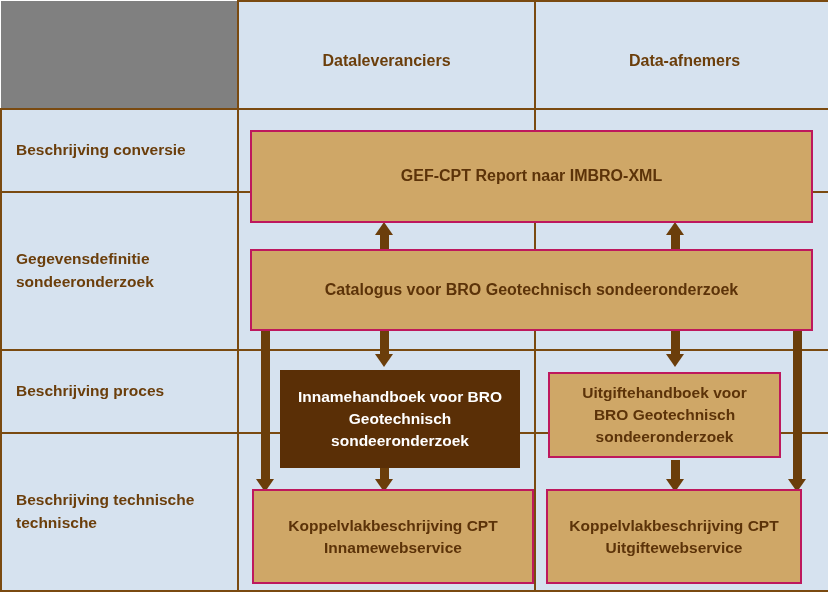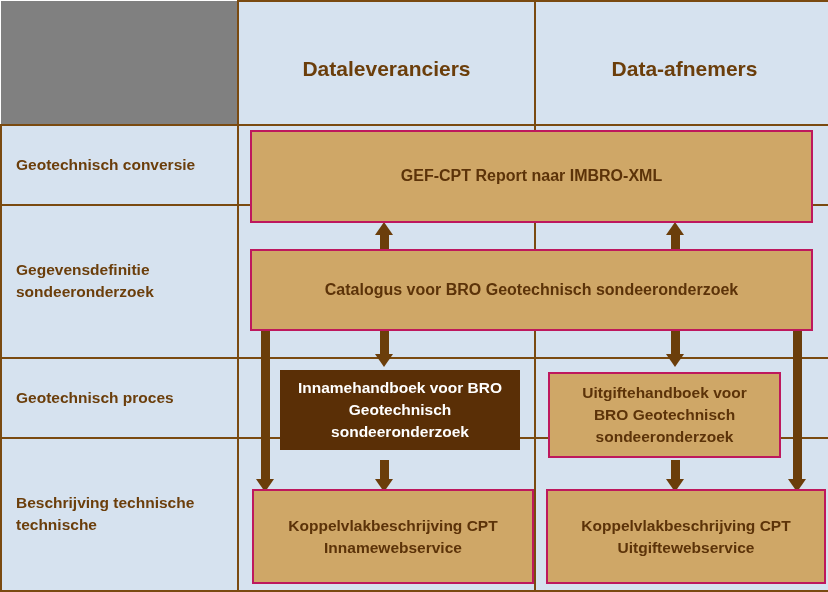--- a/index.html
+++ b/index.html
@@ -45,21 +45,21 @@
   }
   .cell-head {
     background: #d6e2ef;
     text-align: center;
     vertical-align: top;
   }
   .cell-head .htxt {
     display: block;
     padding-top: 12px;
     color: #6b3e0b;
-    font-size: 21px;
+    font-size: 16px;
     font-weight: bold;
   }
   .cell-label {
     background: #d6e2ef;
     padding-left: 14px !important;
     padding-right: 8px !important;
     color: #6b3e0b;
     font-size: 15.5px;
     font-weight: bold;
     line-height: 1.45;
@@ -124,33 +124,33 @@
       <td class="cell-corner col-label"></td>
       <td class="cell-head col-mid">
         <span class="htxt">Dataleveranciers</span>
       </td>
       <td class="cell-head col-right">
         <span class="htxt">Data-afnemers</span>
       </td>
     </tr>
 
     <tr>
-      <td class="cell-label">Geotechnisch conversie</td>
+      <td class="cell-label">Beschrijving conversie</td>
       <td class="cell-body"></td>
       <td class="cell-body"></td>
     </tr>
 
     <tr>
       <td class="cell-label">Gegevensdefinitie sondeeronderzoek</td>
       <td class="cell-body"></td>
       <td class="cell-body"></td>
     </tr>
 
     <tr>
-      <td class="cell-label">Geotechnisch proces</td>
+      <td class="cell-label">Beschrijving proces</td>
       <td class="cell-body"></td>
       <td class="cell-body"></td>
     </tr>
 
     <tr>
       <td class="cell-label">Beschrijving technische technische</td>
       <td class="cell-body"></td>
       <td class="cell-body"></td>
     </tr>
   </tbody>
@@ -181,22 +181,22 @@
 
     <div class="arrow" style="left:671px; top:460px; width:9px; height:23px;"></div>
     <div class="arrow-head ah-down" style="left:666px; top:479px;"></div>
   </div>
 
   <div class="layer">
     <div class="box" style="left:250px; top:130px; width:563px; height:93px;">GEF-CPT Report naar IMBRO-XML</div>
 
     <div class="box" style="left:250px; top:249px; width:563px; height:82px;">Catalogus voor BRO Geotechnisch sondeeronderzoek</div>
 
-    <div class="box dark small" style="left:280px; top:370px; width:240px; height:80px; padding:0 14px;">Innamehandboek voor BRO Geotechnisch sondeeronderzoek</div>
+    <div class="box dark small" style="left:280px; top:370px; width:240px; height:98px; padding:0 14px;">Innamehandboek voor BRO Geotechnisch sondeeronderzoek</div>
 
     <div class="box small" style="left:548px; top:372px; width:233px; height:86px; padding:0 32px;">Uitgiftehandboek voor BRO Geotechnisch sondeeronderzoek</div>
 
     <div class="box small" style="left:252px; top:489px; width:282px; height:95px; padding:0 16px;">Koppelvlakbeschrijving CPT Innamewebservice</div>
 
-    <div class="box small" style="left:546px; top:489px; width:280px; height:95px; padding:0 12px;text-align:center;">Koppelvlakbeschrijving CPT Uitgiftewebservice</div>
+    <div class="box small" style="left:546px; top:489px; width:256px; height:95px; padding:0 12px;text-align:center;">Koppelvlakbeschrijving CPT Uitgiftewebservice</div>
   </div>
 
 </div>
 
 </body></html>

